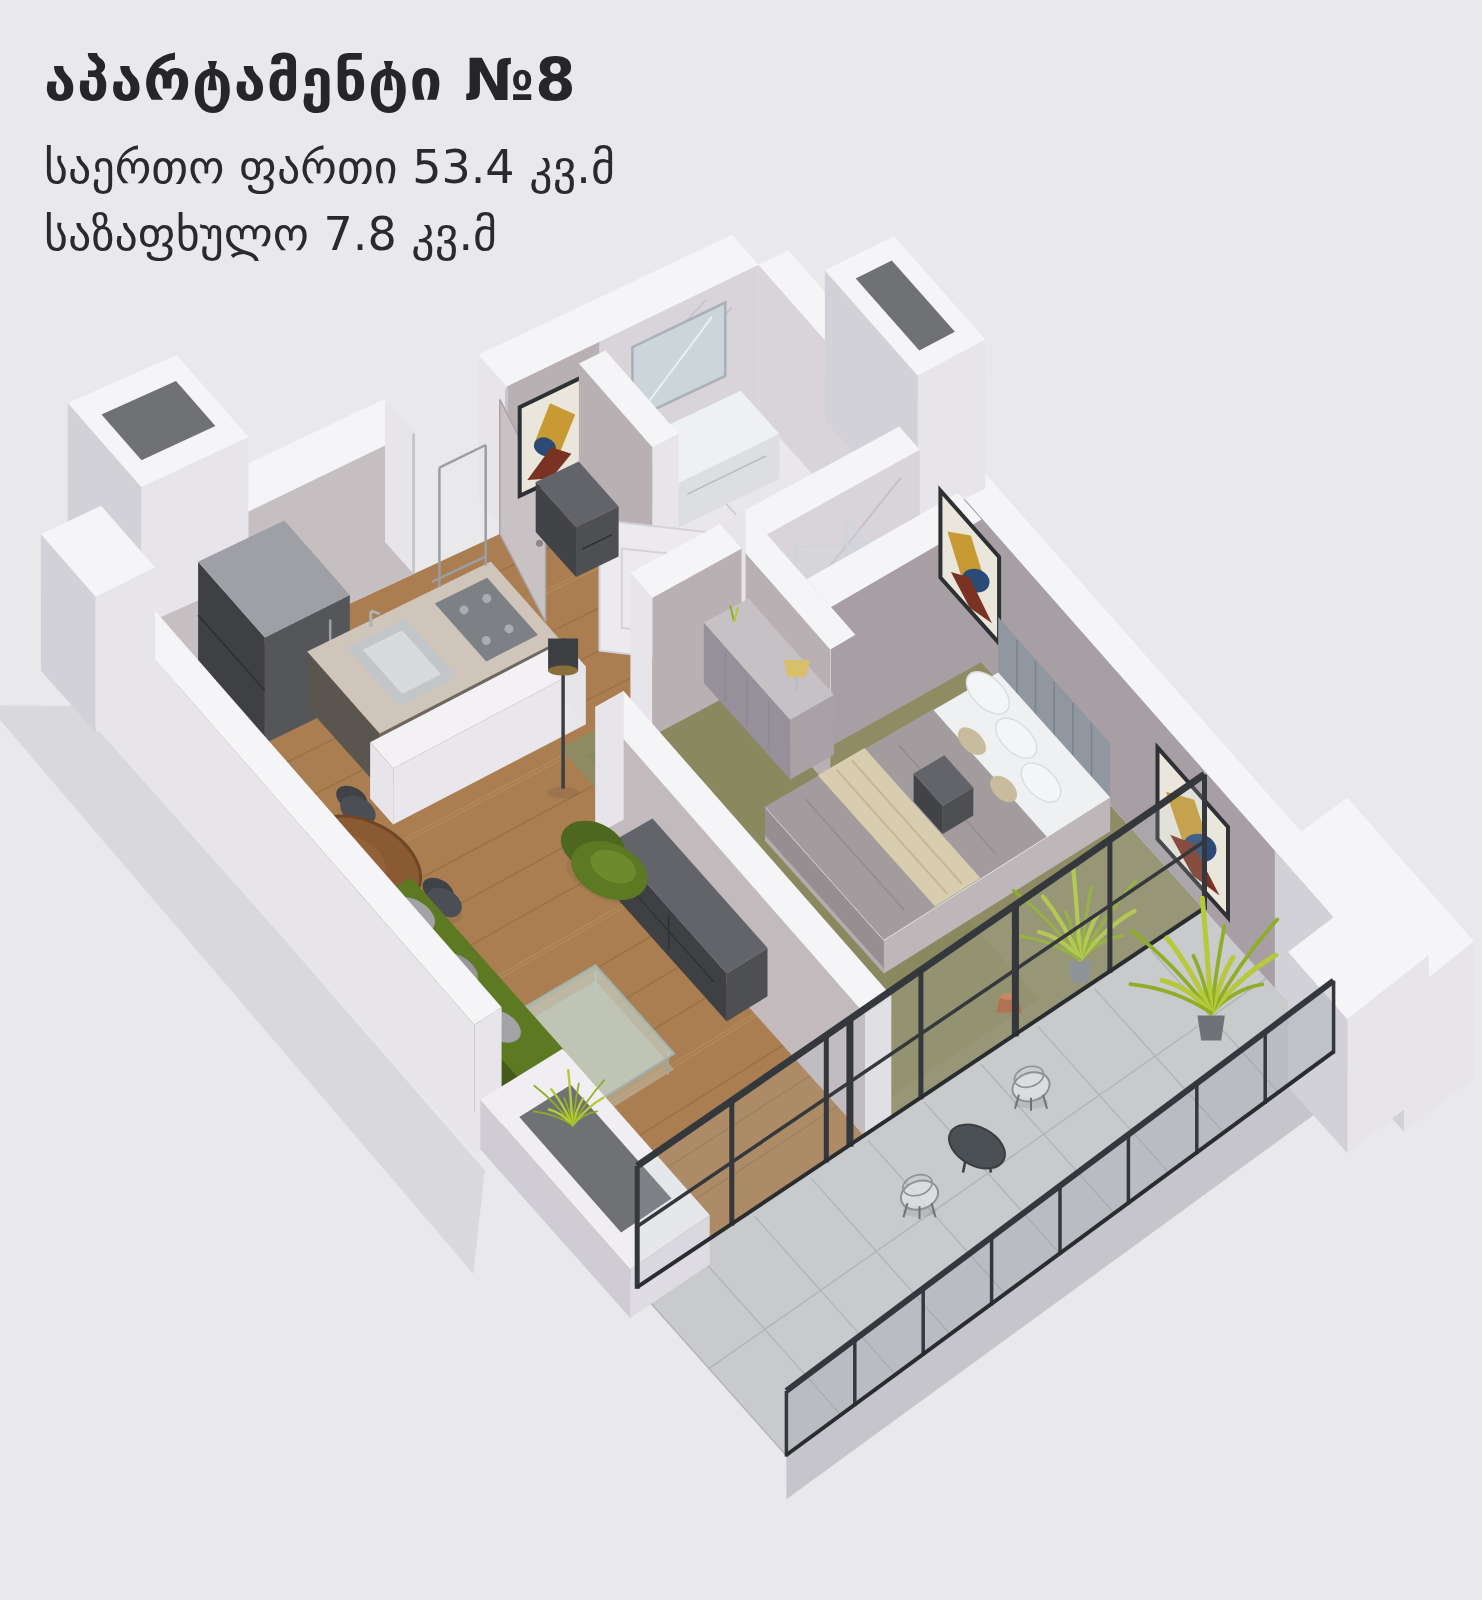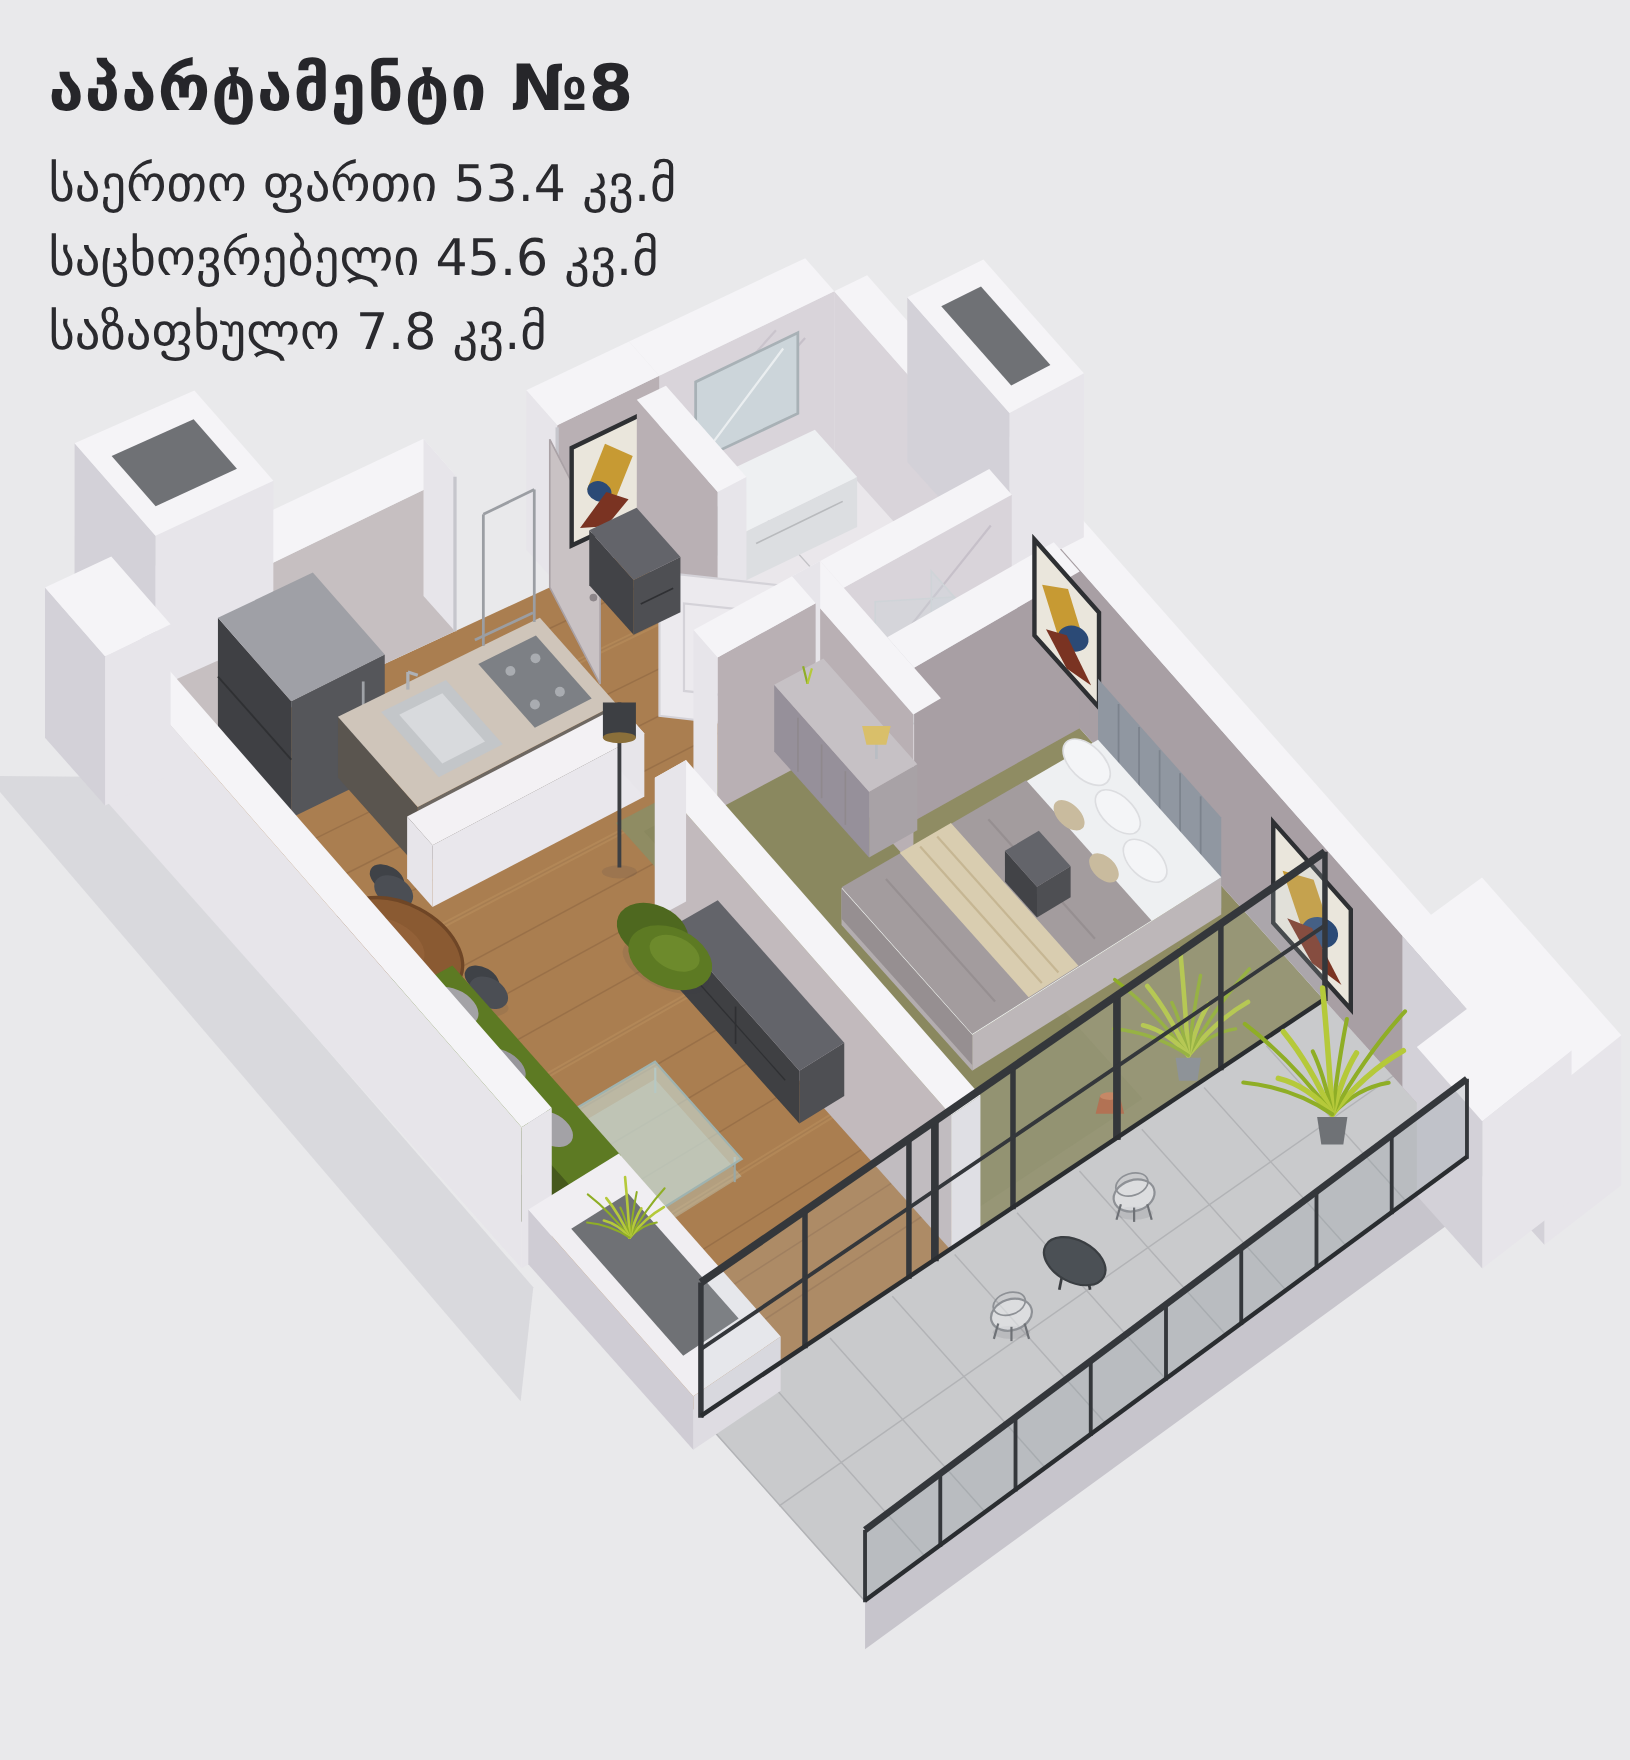--- a/index.html
+++ b/index.html
@@ -425,16 +425,15 @@
         <line x1="923.2" y1="1355.8" x2="923.2" y2="1288.3" stroke="#34373b" stroke-width="3.5"></line>
         <line x1="854.8" y1="1406.2" x2="854.8" y2="1339.6" stroke="#34373b" stroke-width="3.5"></line>
         <line x1="786.4" y1="1456.6" x2="786.4" y2="1390.9" stroke="#34373b" stroke-width="3.5"></line>
         <line x1="1333.6" y1="980.7" x2="786.4" y2="1390.9" stroke="#34373b" stroke-width="6"></line>
         <line x1="1333.6" y1="1051.6" x2="786.4" y2="1455.0" stroke="#2a2d30" stroke-width="4"></line>
       </g>
     </svg>
   <div class="caption">
     <div class="title">აპარტამენტი №8</div>
     <div class="area-line">საერთო ფართი 53.4 კვ.მ</div>
-    <div class="area-line">საცხოვრებელი 45.6 კვ.მ</div>
     <div class="area-line">საზაფხულო 7.8 კვ.მ</div>
   </div>
 </div>
 
 </body></html>

